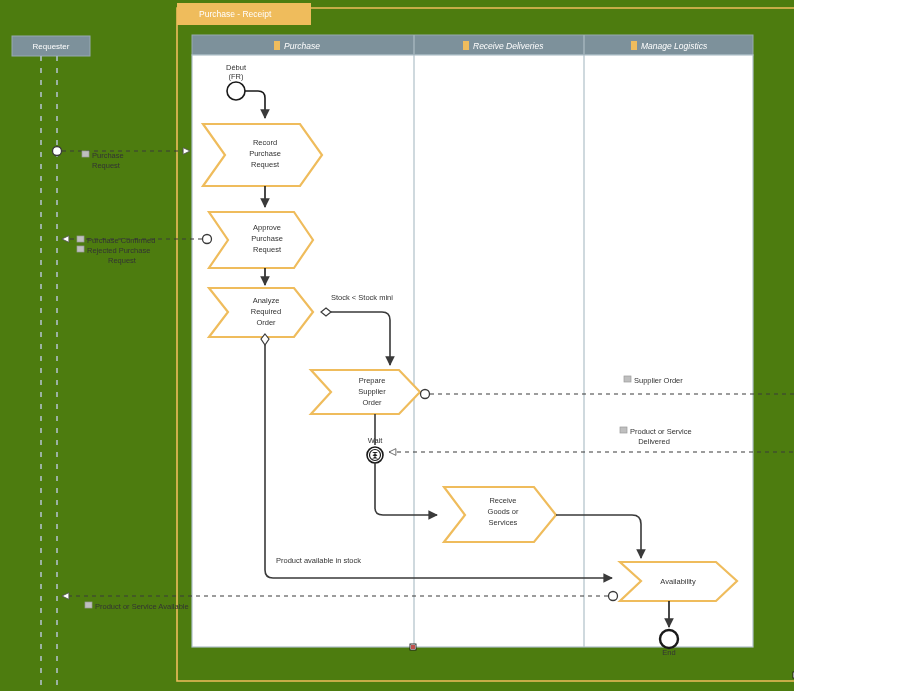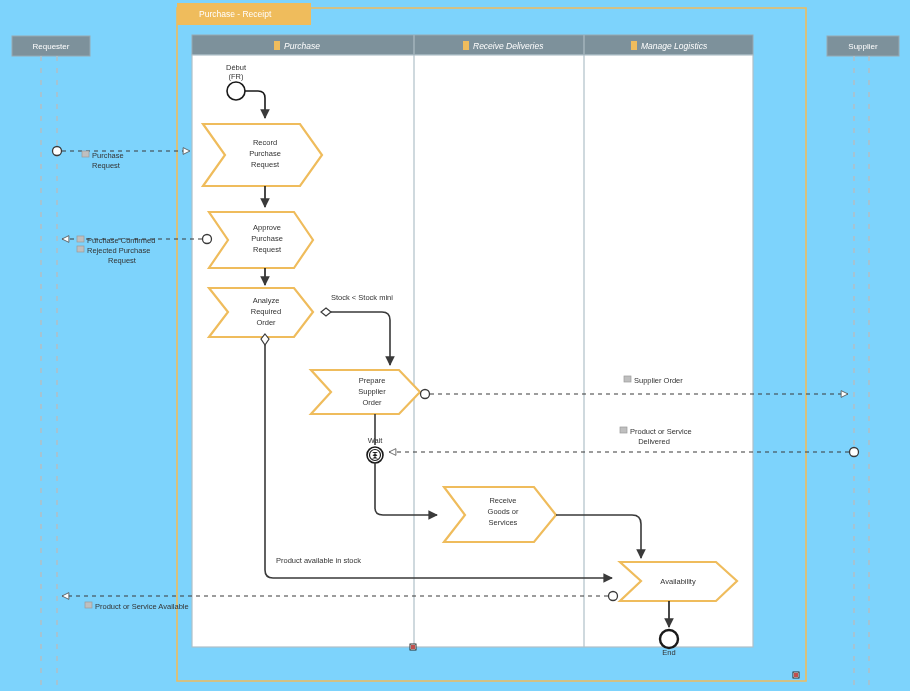--- a/index.html
+++ b/index.html
@@ -5,23 +5,23 @@
   html, body {
     margin: 0;
     padding: 0;
     background: #ffffff;
   }
   body {
     font-family: "Liberation Sans", sans-serif;
   }
   #canvas {
     position: relative;
-    width: 910px;
+    width: 794px;
     height: 691px;
-    background: #7dd3fc;
+    background: #4d7c0f;
     overflow: hidden;
   }
   #canvas svg {
     position: absolute;
     left: 0;
     top: 0;
   }
   .lane-title {
     font-size: 8.5px;
     fill: #ffffff;

